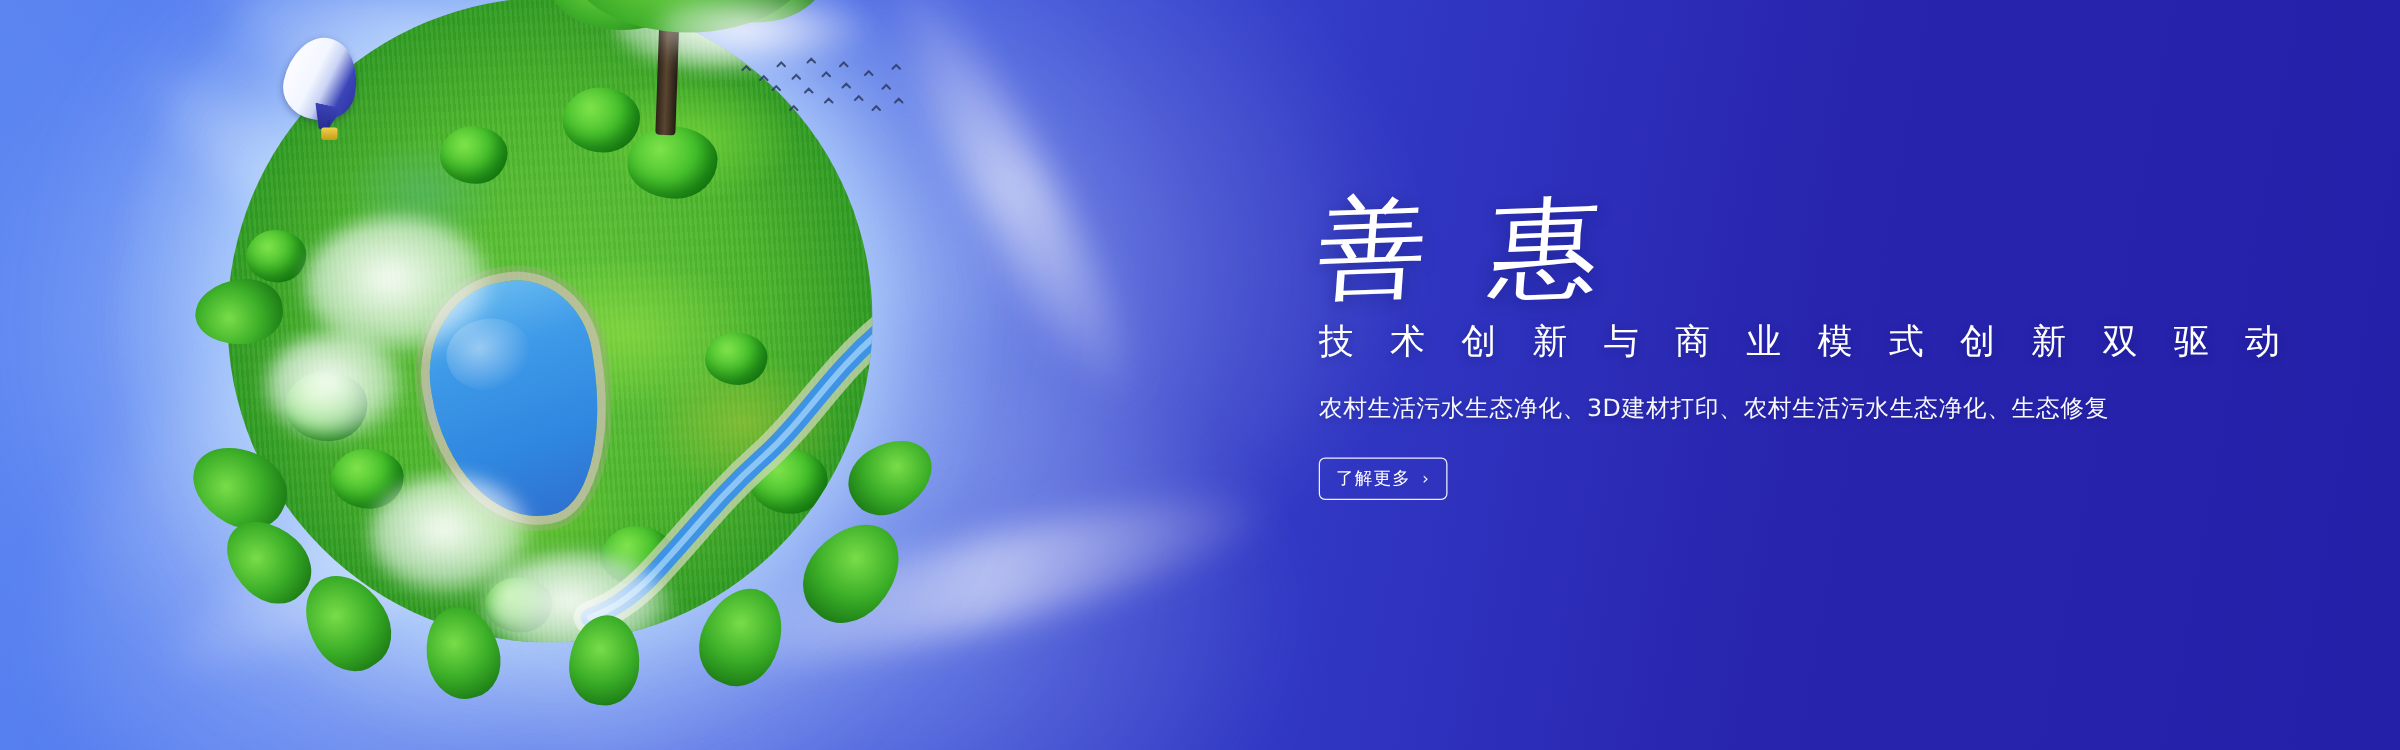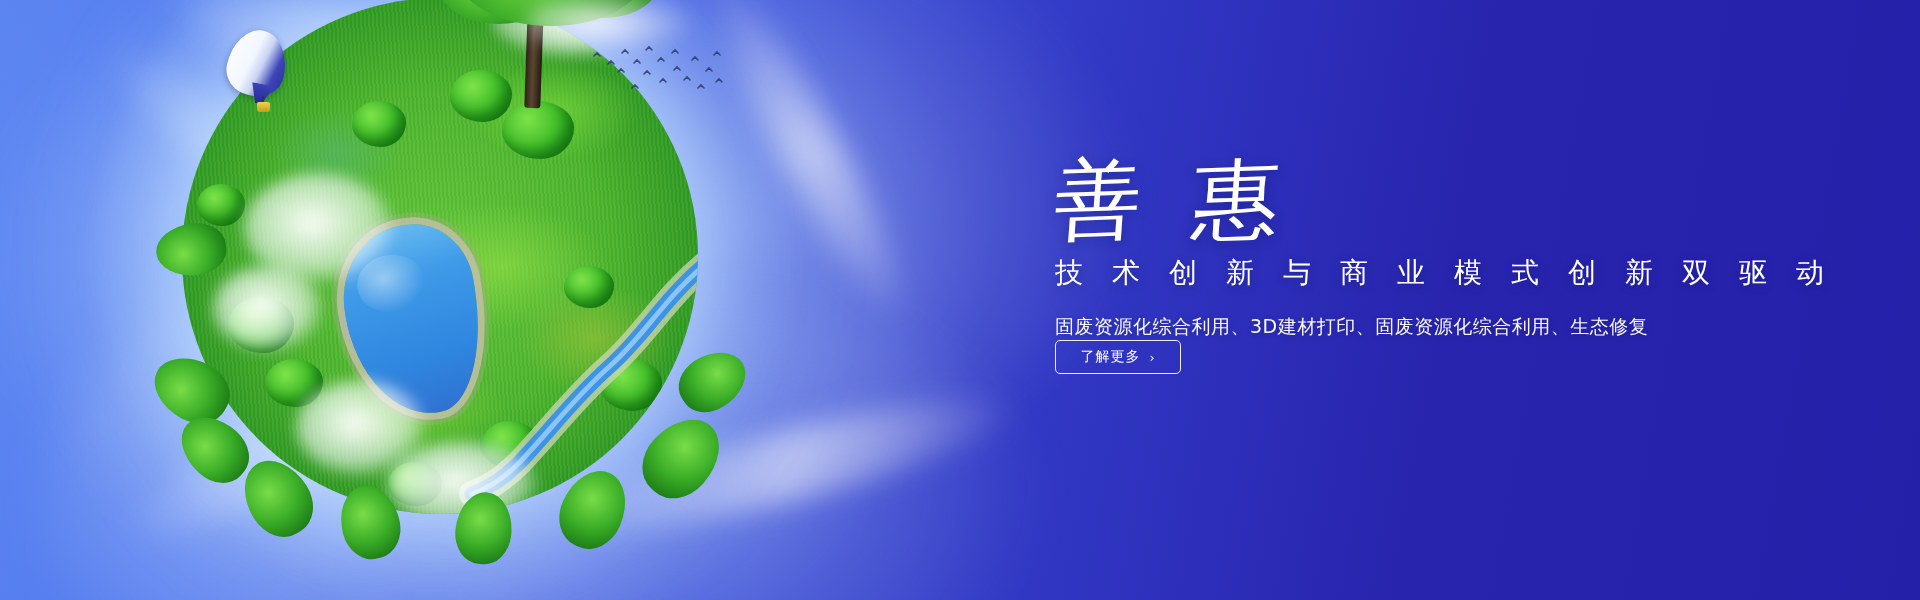--- a/index.html
+++ b/index.html
@@ -126,21 +126,21 @@
   .reg{font-family:"DejaVu Serif",serif;font-size:44px;line-height:1;font-weight:400;
     letter-spacing:9px;padding-bottom:10px;margin-left:-6px;}
   .gap{display:inline-block;width:52px;}
 
   #subtitle{color:#fff;font-size:28px;letter-spacing:11px;margin-top:14px;white-space:nowrap;
     font-family:Liberation Serif, serif;text-shadow:0 2px 8px rgba(10,20,90,.35);}
   #desc{color:#ffffff;font-size:19px;letter-spacing:.5px;margin-top:22px;white-space:nowrap;
     font-family:"DejaVu Sans",sans-serif;opacity:.97;text-shadow:0 1px 6px rgba(10,20,90,.35);}
 
   #cta{display:inline-flex;align-items:center;justify-content:center;gap:9px;
-    width:126px;height:34px;border:1px solid rgba(255,255,255,.92);
+    margin-top:26px;width:103px;height:34px;border:1px solid rgba(255,255,255,.92);
     border-radius:5px;color:#fff;font-size:14px;letter-spacing:1px;cursor:pointer;
     font-family:"DejaVu Sans",sans-serif;background:transparent;}
   #cta .chev{font-size:13px;opacity:.95;}
 </style>
 </head>
 <body>
 
 <div id="banner">
 
   <div class="veil v1"></div>
@@ -258,21 +258,21 @@
   <div id="content">
 
     <div id="headline">
       <span class="cal">善</span>
       <span class="gap"></span>
       <span class="cal">惠</span>
     </div>
 
     <div id="subtitle">技 术 创 新 与 商 业 模 式 创 新 双 驱 动</div>
 
-    <div id="desc">固废资源化综合利用、3D建材打印、固废资源化综合利用、生态修复</div>
+    <div id="desc">农村生活污水生态净化、3D建材打印、农村生活污水生态净化、生态修复</div>
 
     <div id="cta">
       <span>了解更多</span>
       <span class="chev">›</span>
     </div>
 
   </div>
 </div>
 
 </body></html>

